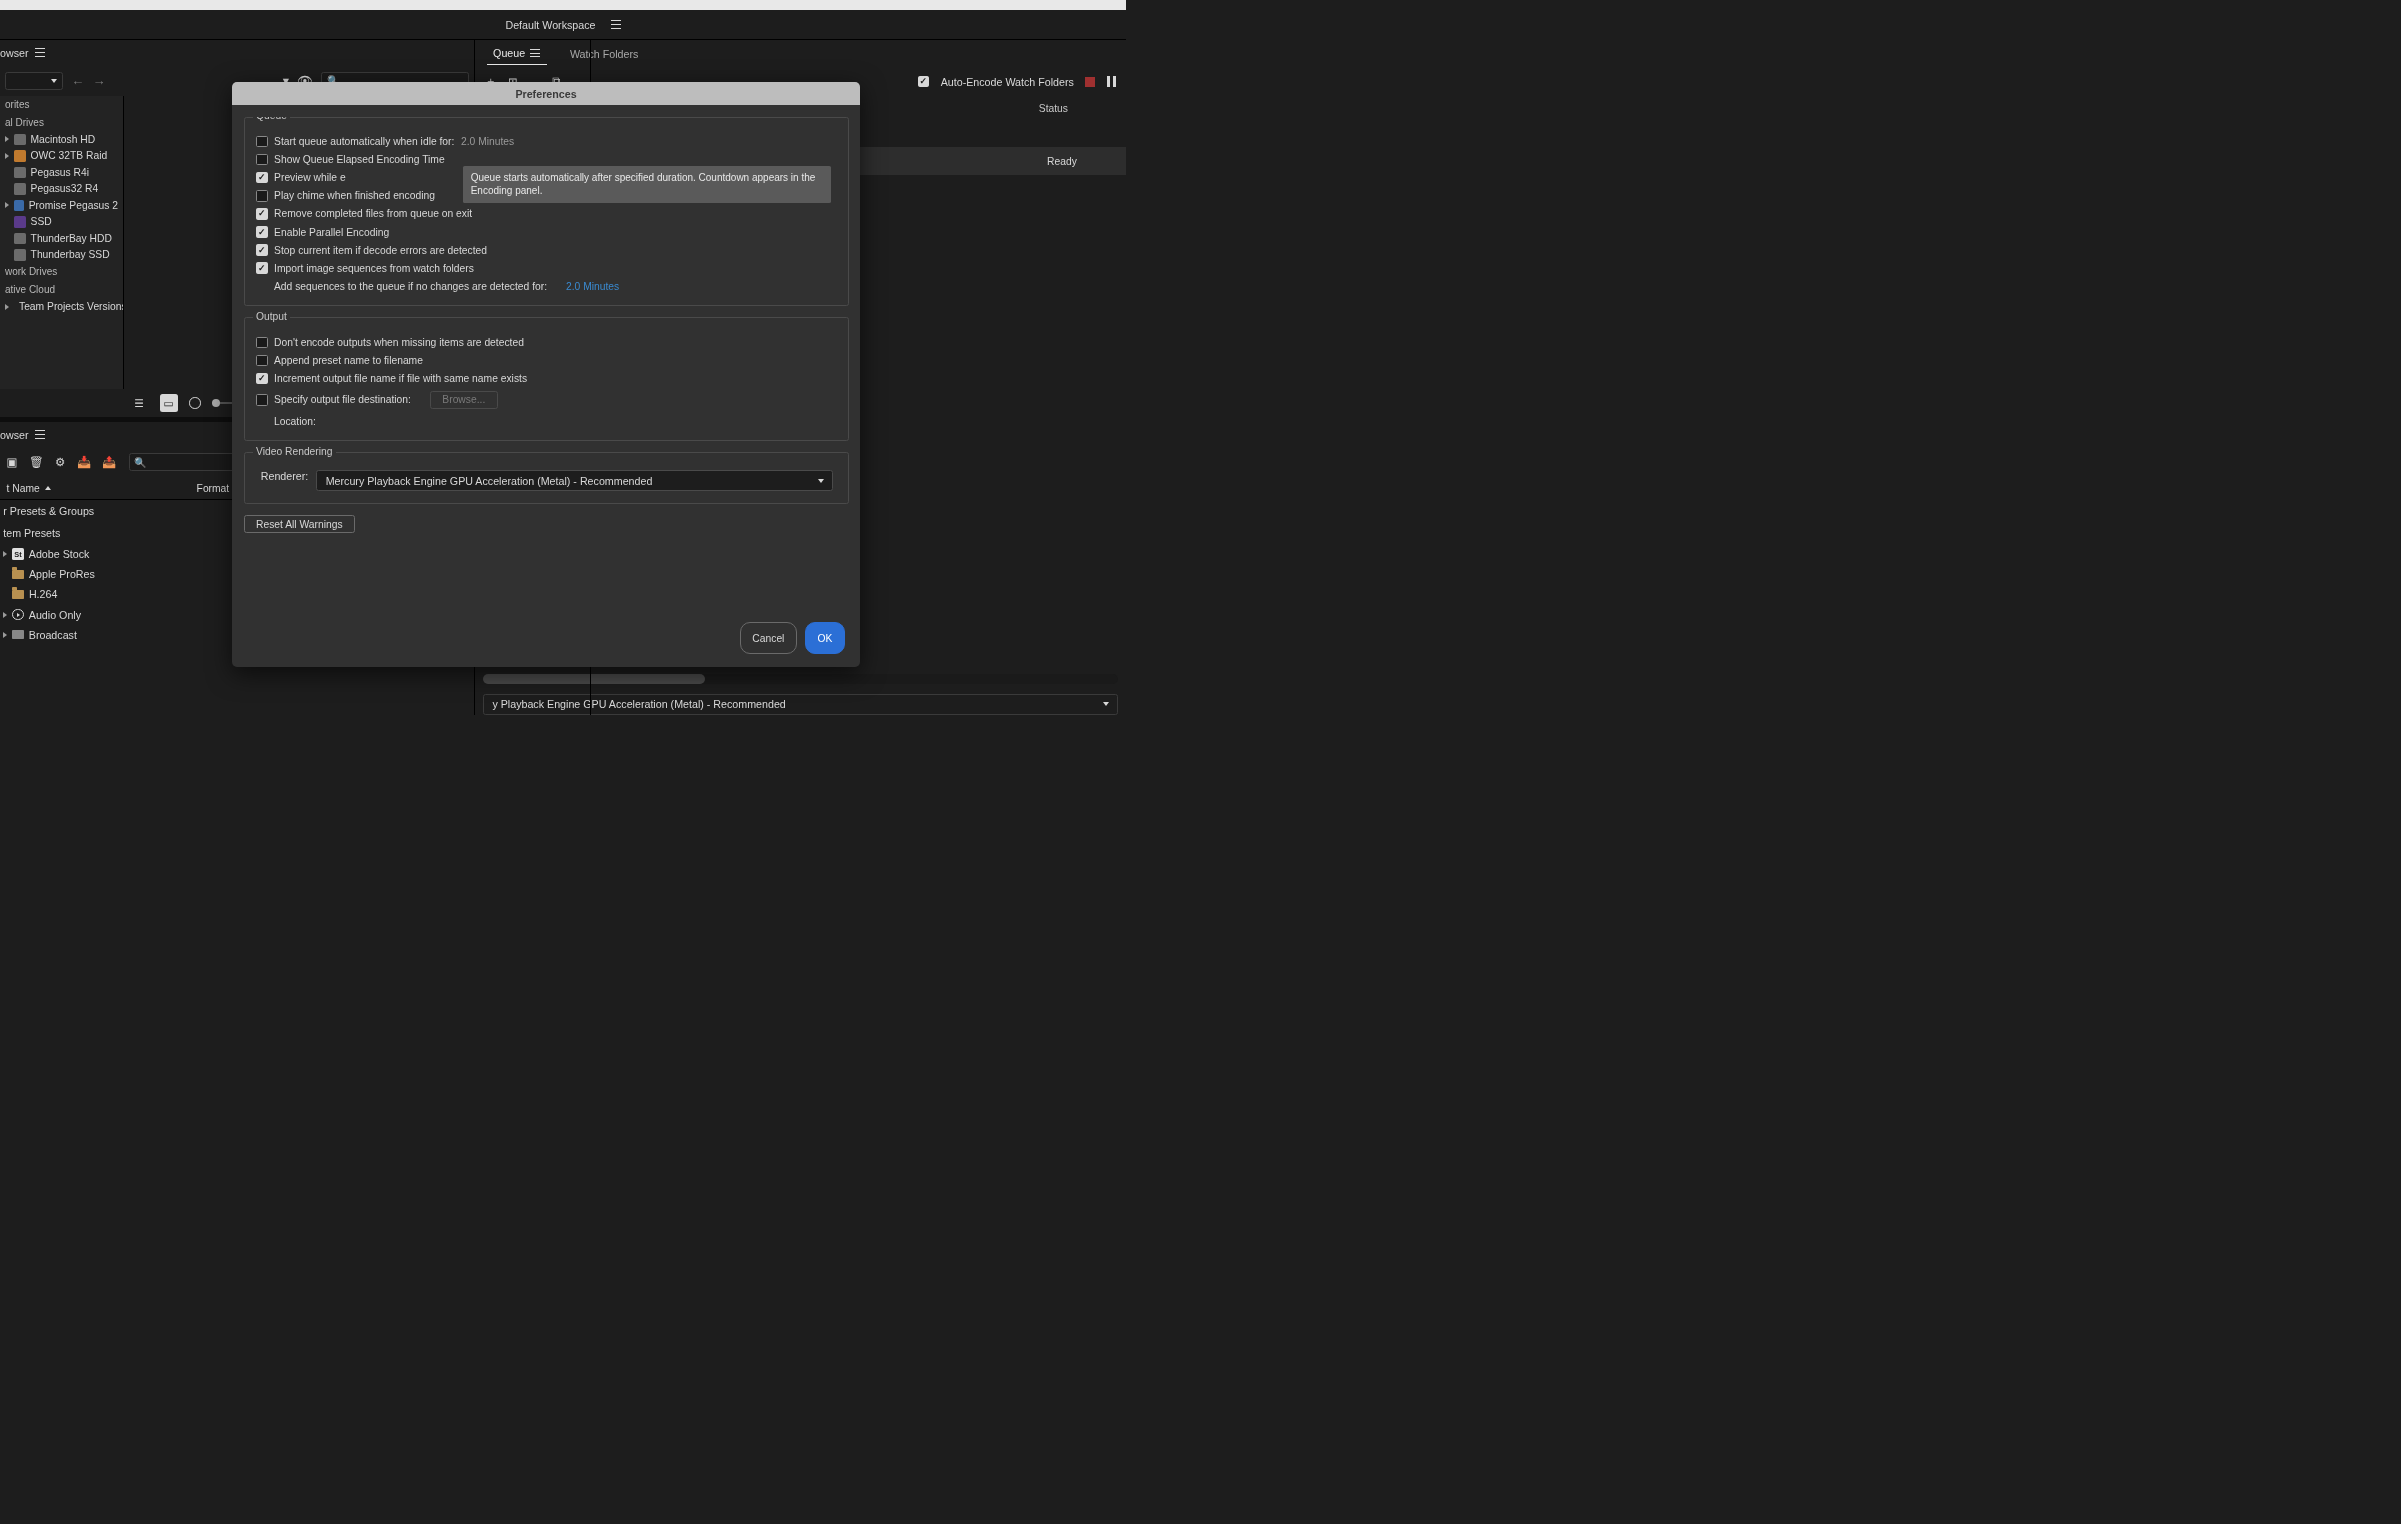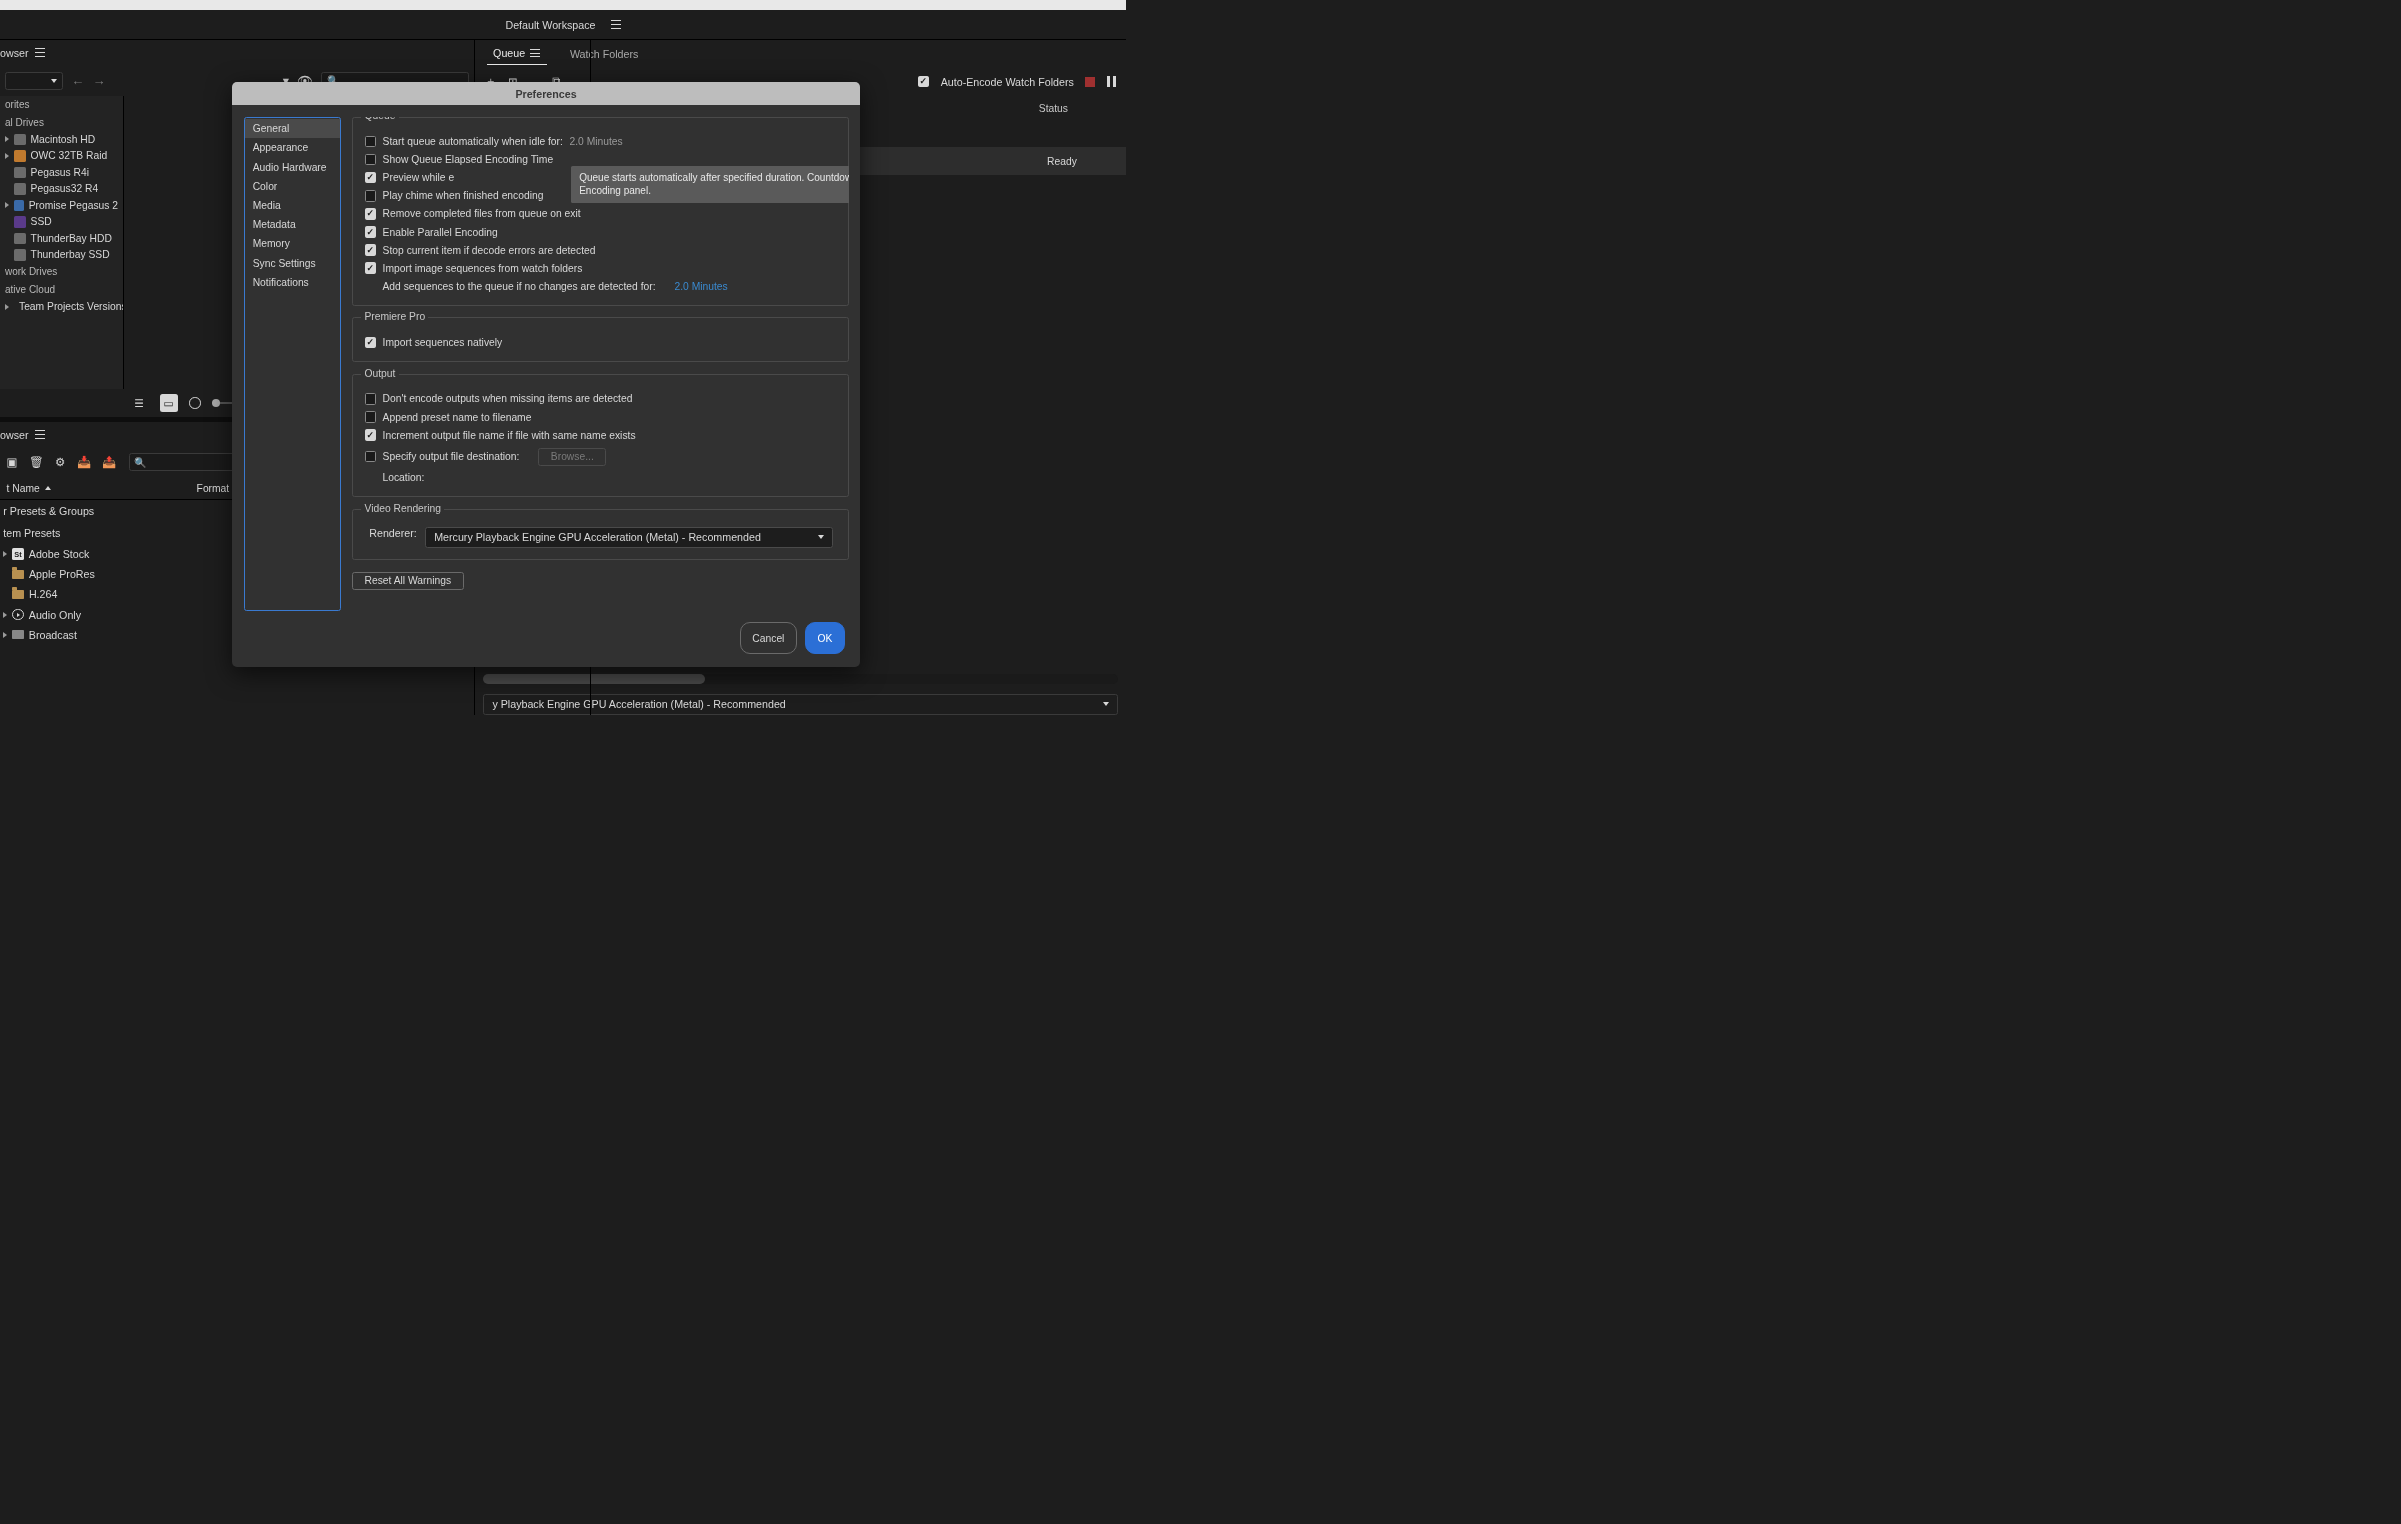--- a/index.html
+++ b/index.html
@@ -311,31 +311,20 @@
       </div>
     </div>
   </div>
 </div>
 
 <div class="vdiv"></div>
 
 <div class="dialog">
   <div class="dlg-title">Preferences</div>
   <div class="dlg-body">
-    <div class="dlg-side">
-      <div class="side-item sel">General</div>
-      <div class="side-item">Appearance</div>
-      <div class="side-item">Audio Hardware</div>
-      <div class="side-item">Color</div>
-      <div class="side-item">Media</div>
-      <div class="side-item">Metadata</div>
-      <div class="side-item">Memory</div>
-      <div class="side-item">Sync Settings</div>
-      <div class="side-item">Notifications</div>
-    </div>
     <div class="dlg-main">
       <div class="fieldset">
         <div class="legend">Queue</div>
         <div class="tooltip">Queue starts automatically after specified duration. Countdown appears in the Encoding panel.</div>
         <div class="opt">
             <span class="cb"></span>
             <span>Start queue automatically when idle for:</span> 
             <span class="muted">2.0 Minutes</span>
           </div>
         <div class="opt">
@@ -362,27 +351,20 @@
             <span class="cb checked"></span>
             <span>Stop current item if decode errors are detected</span>
           </div>
         <div class="opt">
             <span class="cb checked"></span>
             <span>Import image sequences from watch folders</span>
           </div>
         <div class="opt indent"><span>Add sequences to the queue if no changes are detected for:</span>&nbsp;&nbsp;<span class="val">2.0 Minutes</span></div>
       </div>
 
-      <div class="fieldset">
-        <div class="legend">Premiere Pro</div>
-        <div class="opt">
-            <span class="cb checked"></span>
-            <span>Import sequences natively</span>
-          </div>
-      </div>
 
       <div class="fieldset">
         <div class="legend">Output</div>
         <div class="opt">
             <span class="cb"></span>
             <span>Don't encode outputs when missing items are detected</span>
           </div>
         <div class="opt">
             <span class="cb"></span>
             <span>Append preset name to filename</span>

